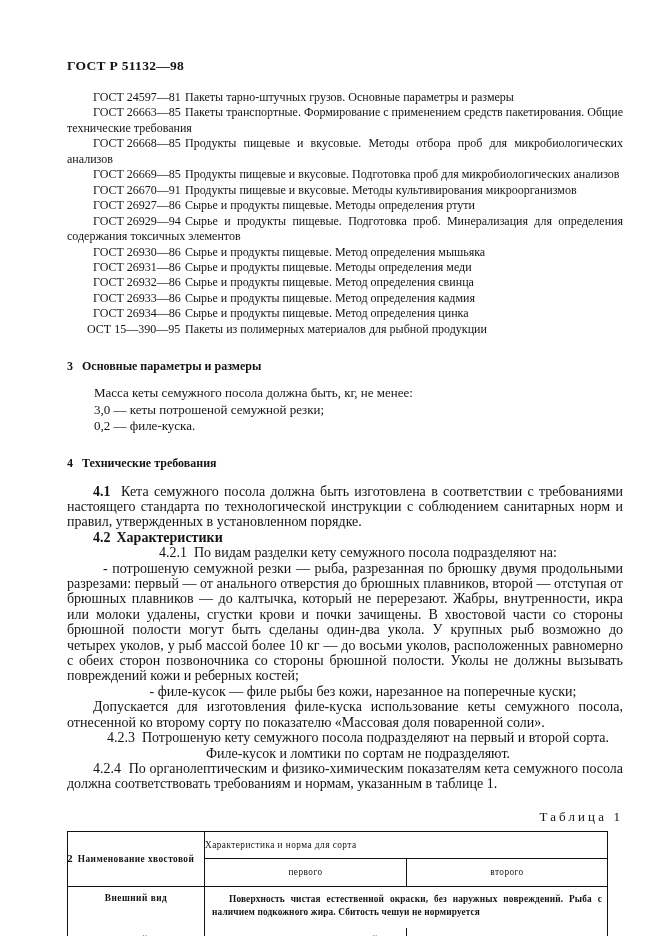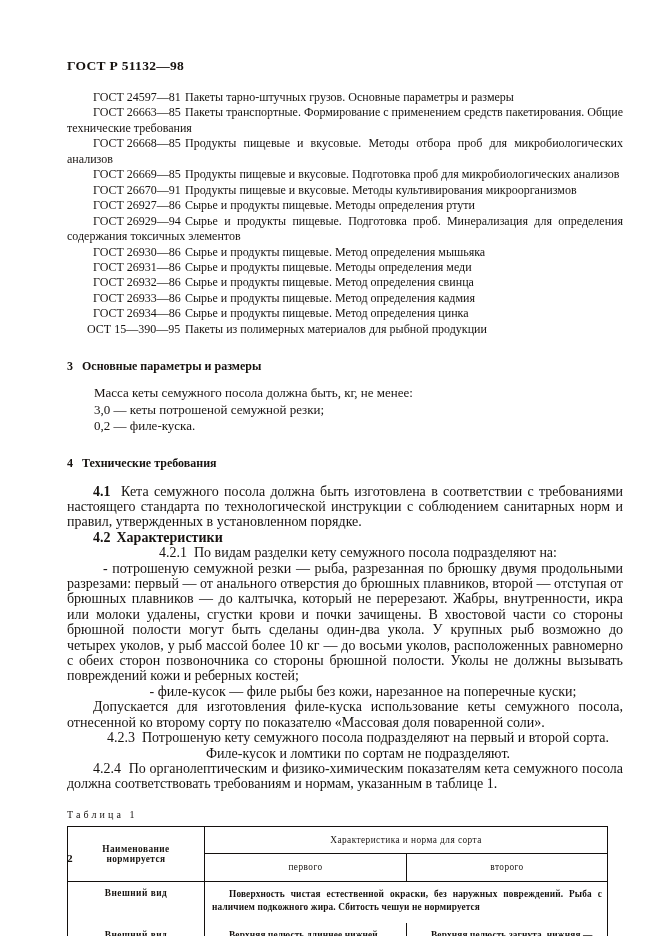--- a/index.html
+++ b/index.html
@@ -106,25 +106,26 @@
     font-weight: bold;
     text-indent: 26px;
     margin: 0;
   }
   .sub-head .n { margin-right: 6px; }
 
   .block-41 { margin-top: 13px; }
 
   
   .tbl-caption {
-    font-size: 10px;
+    font-size: 13px;
     letter-spacing: 3.1px;
     margin-top: 17px;
     margin-bottom: 6px;
     padding-left: 0;
+    text-align: right;
   }
   table.norm {
     border-collapse: collapse;
     width: 540px;
     table-layout: fixed;
     font-size: 9.3px;
     font-family: "Liberation Serif", "DejaVu Serif", serif;
   }
   table.norm td, table.norm th {
     border-left: 1.1px solid #14100d;
@@ -137,21 +138,21 @@
   }
   table.norm .hd-name {
     text-align: center;
     vertical-align: middle;
     font-weight: bold;
     letter-spacing: 0.45px;
     height: 53px;
     padding: 0 4px;
   }
   table.norm .hd-span {
-    text-align: center;
+    text-align: left;
     vertical-align: middle;
     letter-spacing: 0.45px;
     height: 26px;
     border-bottom: 1.1px solid #14100d;
   }
   table.norm .hd-sub {
     text-align: center;
     vertical-align: middle;
     letter-spacing: 0.45px;
     height: 27px;
@@ -251,21 +252,21 @@
     <div class="tbl-caption">Таблица 1</div>
 
     <table class="norm">
       <colgroup>
         <col class="col-1">
         <col class="col-2">
         <col class="col-3">
       </colgroup>
       <thead>
         <tr>
-          <th class="hd-name" rowspan="2">Наименование нормируется</th>
+          <th class="hd-name" rowspan="2">Наименование хвостовой</th>
           <th class="hd-span" colspan="2">Характеристика и норма для сорта</th>
         </tr>
         <tr>
           <th class="hd-sub">первого</th>
           <th class="hd-sub">второго</th>
         </tr>
       </thead>
       <tbody>
         <tr class="r1">
           <td class="cell-name">Внешний вид</td>

